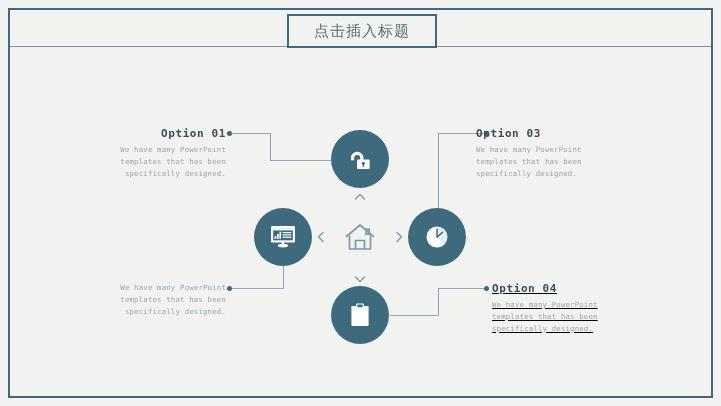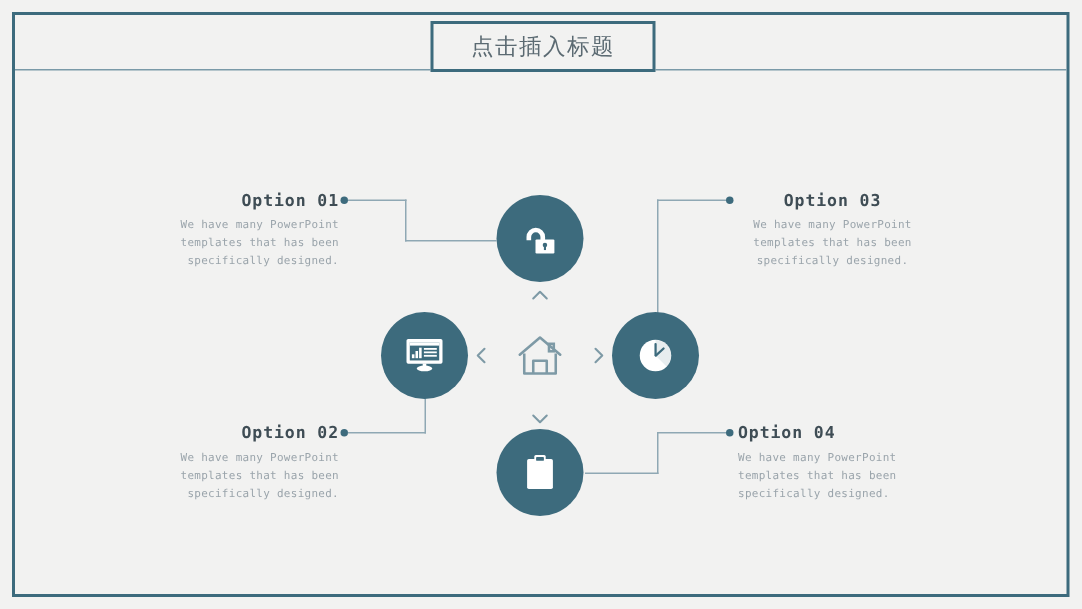--- a/index.html
+++ b/index.html
@@ -153,22 +153,22 @@
     font-size: 7.3px;
     line-height: 1.62;
     color: #9aa4ab;
     letter-spacing: 0.2px;
   }
   .align-right { text-align: right; }
   .align-left  { text-align: left; }
 
   #opt1 { left: 100px; top: 127px; }
   #opt2 { left: 100px; top: 282px; }
-  #opt3 { left: 492px; top: 127px; text-align: center; }
-  #opt4 { left: 492px; top: 282px; }
+  #opt3 { left: 476px; top: 127px; }
+  #opt4 { left: 492px; top: 282px; text-decoration: underline; }
 </style>
 </head>
 <body>
 
 <div id="slide">
 
   <div id="outer-frame"></div>
   <div id="header-rule"></div>
 
   <div id="title-box">
@@ -254,21 +254,20 @@
   <svg class="chevron" id="chev-right" viewBox="0 0 14 14">
     <path d="M5 2.5 L9.5 7 L5 11.5" fill="none" stroke="#7e9aa6" stroke-width="1.4" stroke-linecap="round" stroke-linejoin="round"></path>
   </svg>
 
   <div class="opt-block align-right" id="opt1">
     <div class="opt-title">Option 01</div>
     <div class="opt-body">We have many PowerPoint templates that has been specifically designed.</div>
   </div>
 
   <div class="opt-block align-right" id="opt2">
-    <div class="opt-title">Option 02</div>
     <div class="opt-body">We have many PowerPoint templates that has been specifically designed.</div>
   </div>
 
   <div class="opt-block align-left" id="opt3">
     <div class="opt-title">Option 03</div>
     <div class="opt-body">We have many PowerPoint templates that has been specifically designed.</div>
   </div>
 
   <div class="opt-block align-left" id="opt4">
     <div class="opt-title">Option 04</div>

